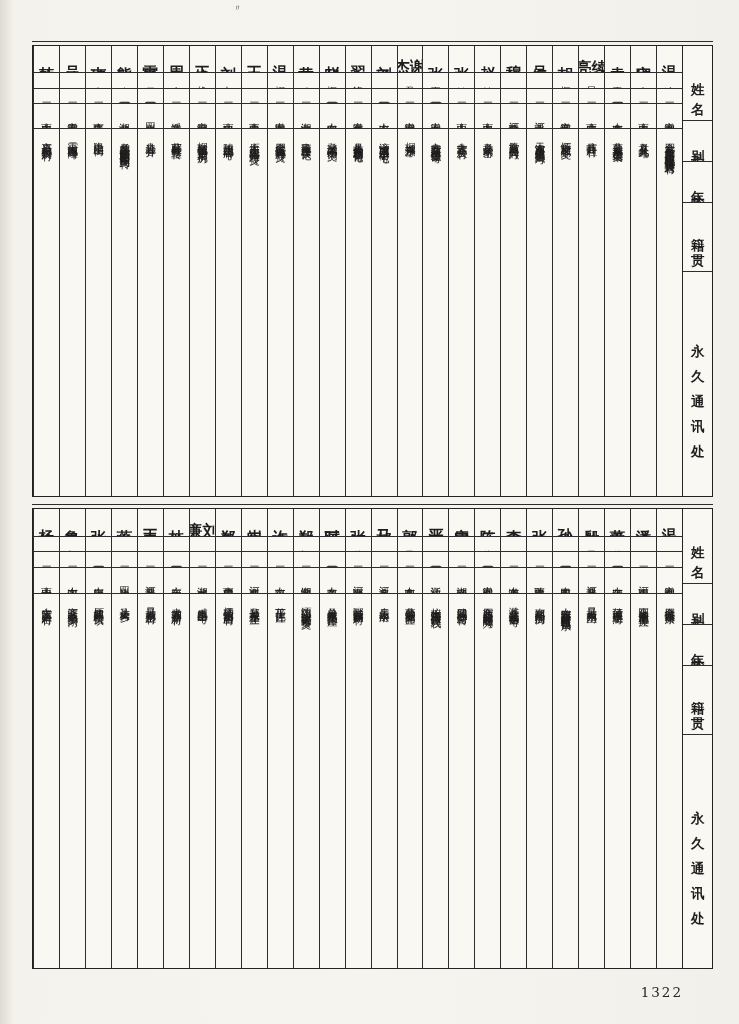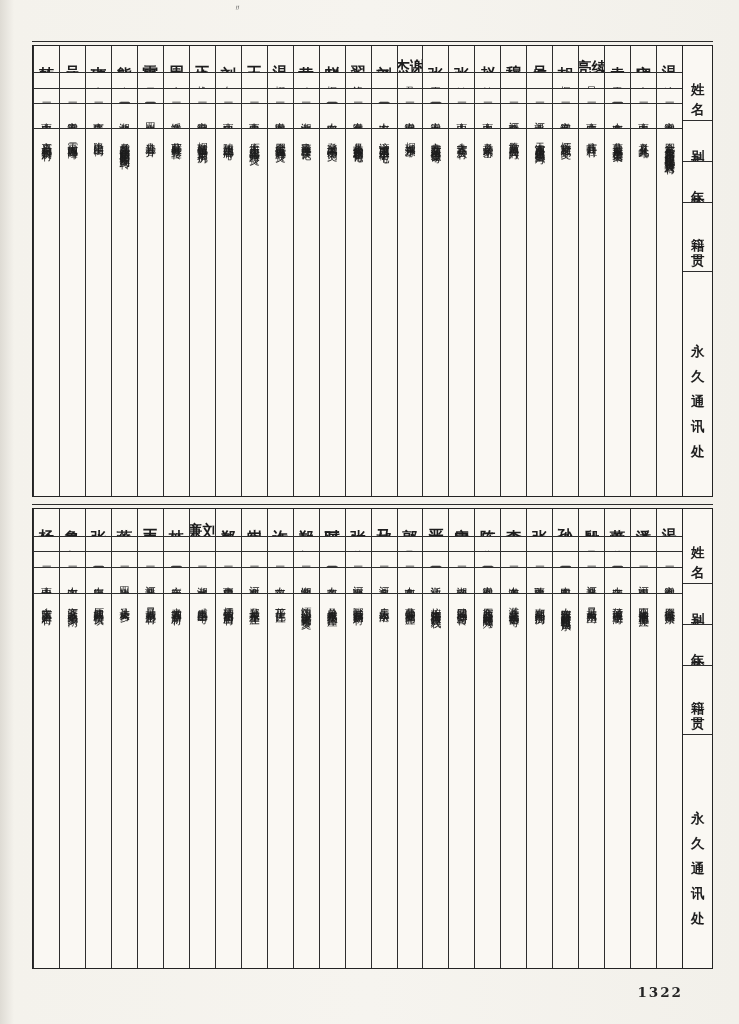--- a/index.html
+++ b/index.html
@@ -56,21 +56,20 @@
   .hcell .vt{font-weight:bold;font-size:13.5px;line-height:1;}
   .hcell.c-name .vt{letter-spacing:20px;margin-top:16px;}
   .hcell.c-alias .vt,.hcell.c-age .vt{letter-spacing:5px;margin-top:4px;}
   .hcell.c-origin .vt{letter-spacing:16px;margin-top:12px;}
   .hcell.c-addr{align-items:center;padding-top:0;}
   .hcell.c-addr .vt{letter-spacing:25px;height:auto;margin-top:22px;}
   .pageno{
     position:absolute;right:56px;bottom:24px;
     font-size:13.5px;letter-spacing:2px;color:#252525;
     font-family:"DejaVu Serif","Liberation Serif",serif;
-    font-weight:bold;
   }
 </style>
 </head>
 <body>
 
 <div class="sheet">
   <div class="top-mark">〃</div>
 
   <div class="vtable" id="table0">
       <div class="hdr-col col">

